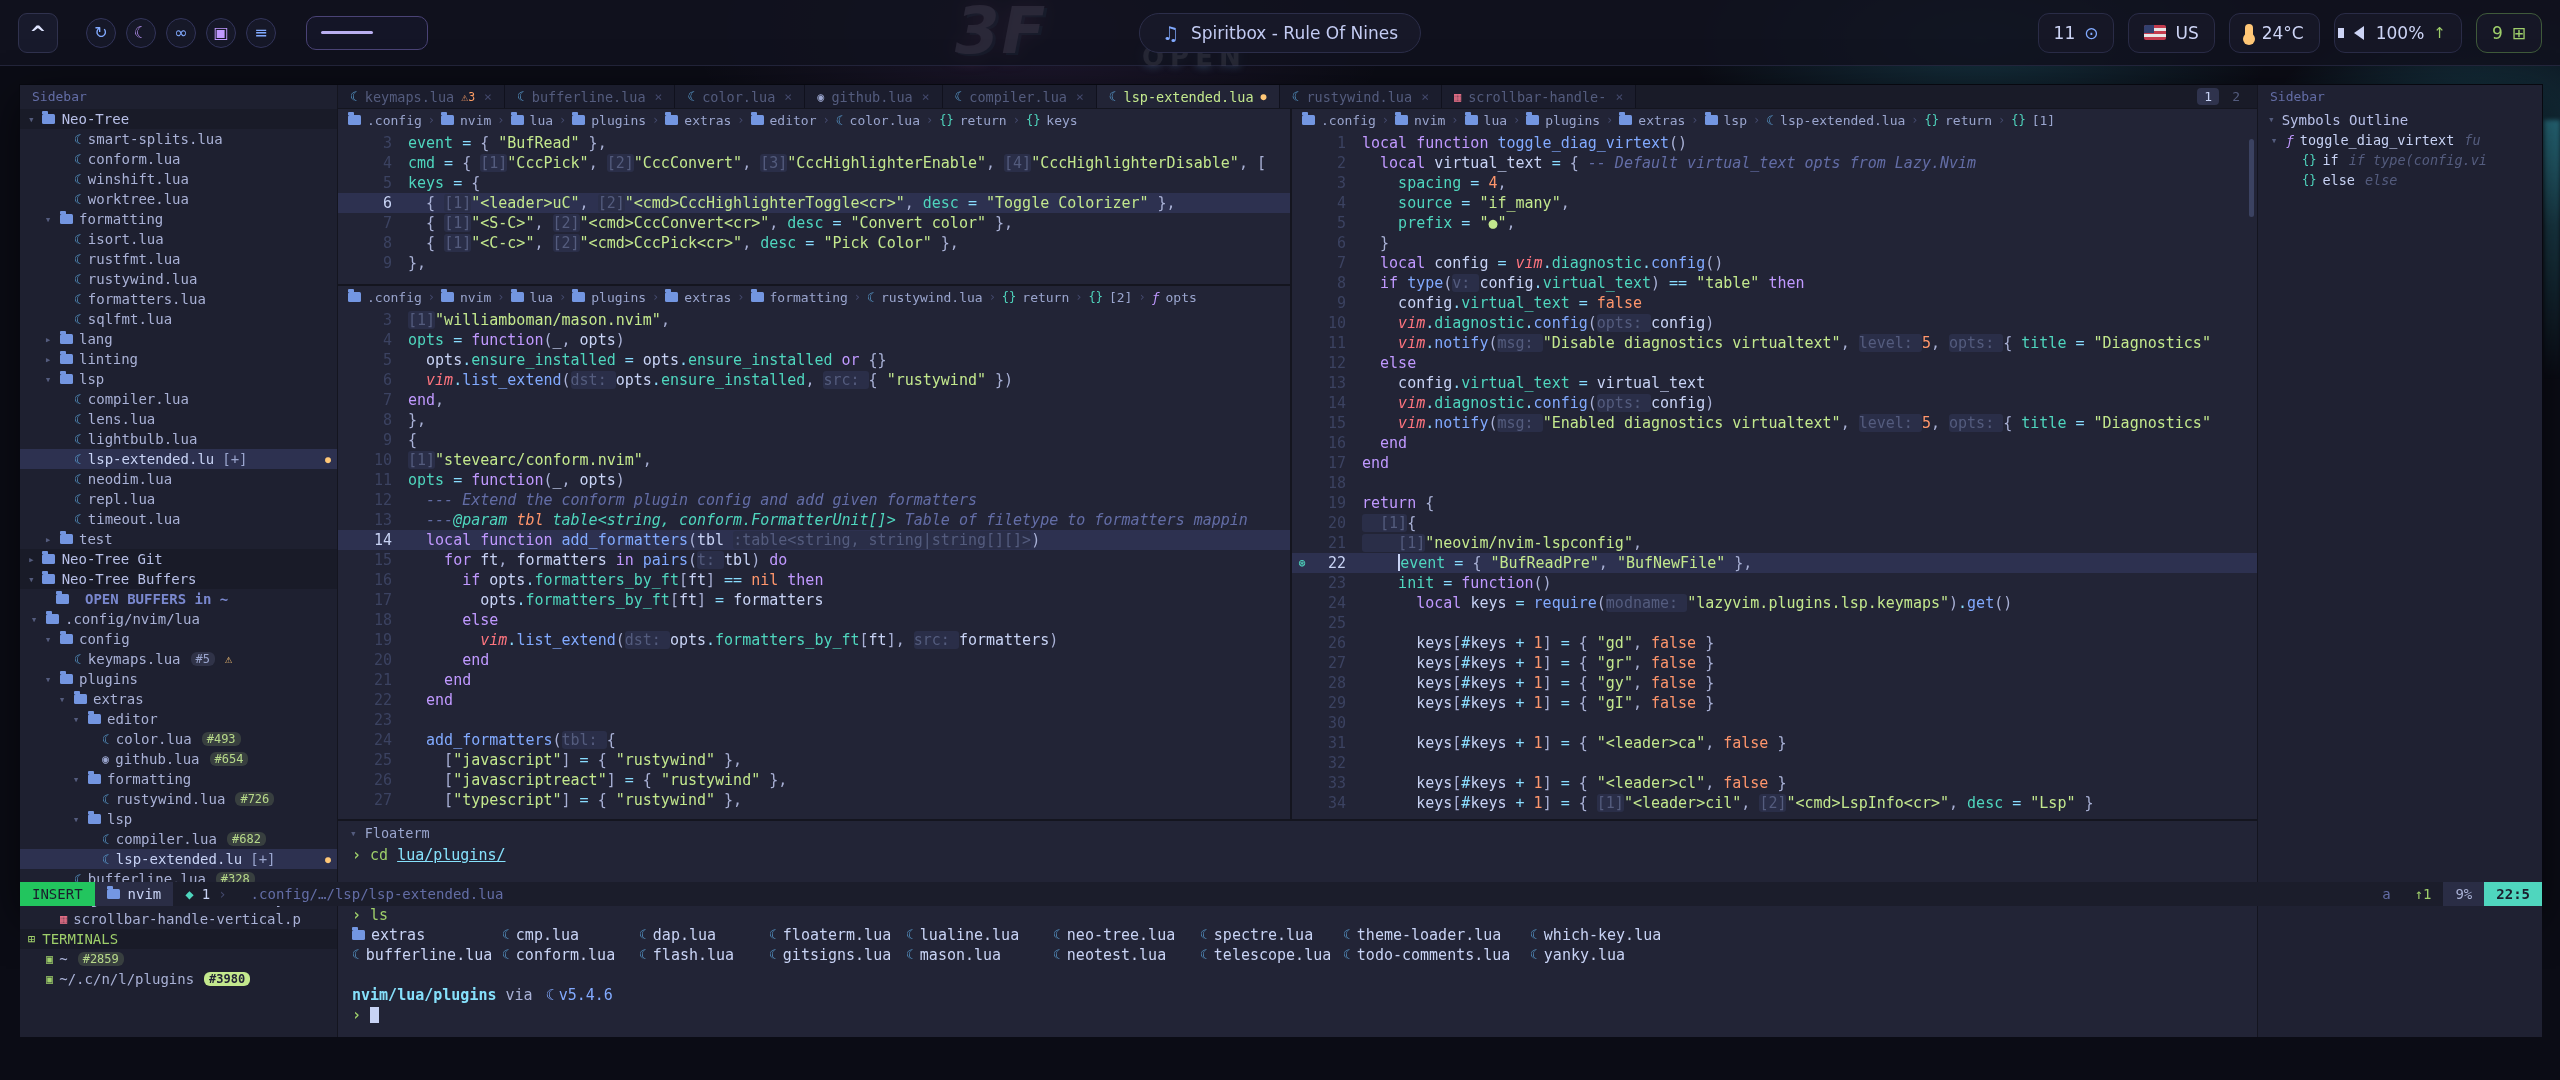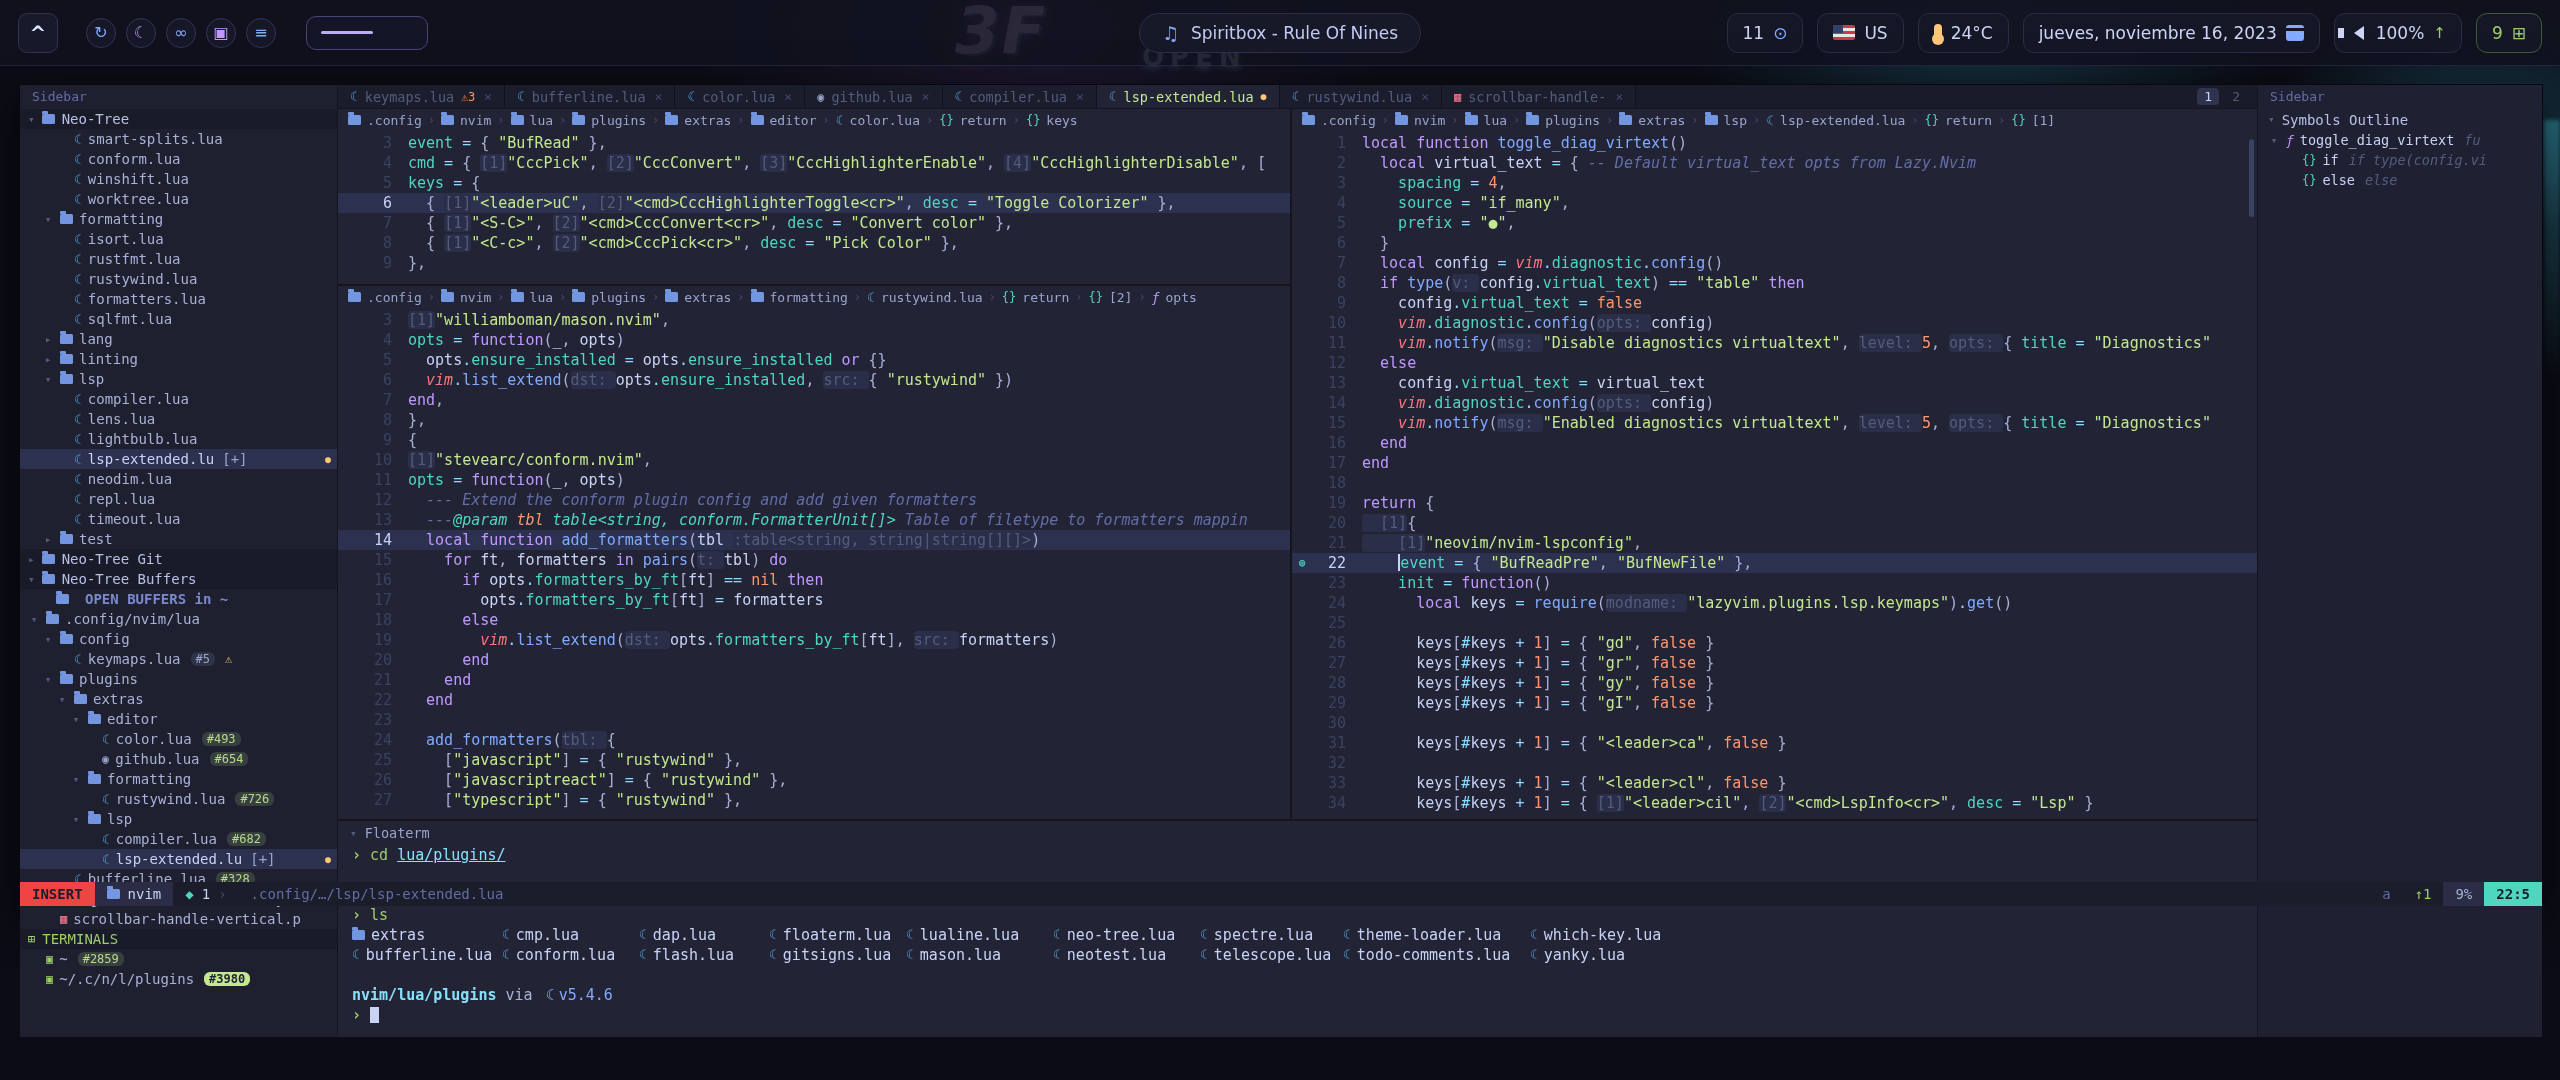--- a/index.html
+++ b/index.html
@@ -133,21 +133,21 @@
   .outline{position:absolute;left:2237px;top:0;width:285px;height:952px;background:#1f2132;border-left:1px solid #14151f;overflow:hidden}
   .otitle{height:21px;display:flex;align-items:center;gap:7px;padding-left:10px;font-family:"DejaVu Sans Mono",monospace;font-size:14px;color:#b8c0e8}
   .otitle .chev{color:#545c7e;font-size:11px}
   .orow{height:20px;display:flex;align-items:center;gap:6px;font-family:"DejaVu Sans Mono",monospace;font-size:13.5px;color:#c8d3f5;white-space:nowrap;overflow:hidden}
   .orow .detail{color:#545c7e;font-style:italic;margin-left:4px}
   .orow .chev{color:#545c7e;font-size:11px;width:12px;text-align:center}
   
   .statusline{position:absolute;left:0;bottom:0;width:2522px;height:24px;background:#1b1d2b;display:flex;align-items:stretch;
     font-family:"DejaVu Sans Mono",monospace;font-size:14px}
   .seg{display:flex;align-items:center;gap:8px;padding:0 12px}
-  .seg.mode{background:#ef4444;color:#1b1d2d;font-weight:bold}
+  .seg.mode{background:#22c55e;color:#1b1d2d;font-weight:normal}
   .seg.cwd{background:#2a2d45;color:#c8d3f5}
   .seg .dimsep{color:#444a6e}
   .seg .branch{color:#4fd6be}
   .seg.path{color:#636da6}
   .sl-right{margin-left:auto;display:flex;align-items:stretch}
   .seg.reg{color:#636da6}
   .seg.upcount{color:#9ece6a}
   .seg.pct{background:#2a2d45;color:#a9b1d6}
   .seg.pos{background:#4fd6be;color:#1b1d2d;font-weight:bold}
 </style>
@@ -183,24 +183,20 @@
         <span>11</span>
         <span class="ic-blue">⊙</span>
       </div>
       <div class="pill">
         <span class="flag"></span>
         <span>US</span>
       </div>
       <div class="pill">
         <span class="thermo"></span>
         <span>24°C</span>
-      </div>
-      <div class="pill">
-        <span>jueves, noviembre 16, 2023</span>
-        <span class="cal"></span>
       </div>
       <div class="pill">
         <span class="spk"></span>
         <span>100%</span>
         <span class="up">↑</span>
       </div>
       <div class="pill green">
         <span>9</span>
         <span class="gicon">⊞</span>
       </div>

